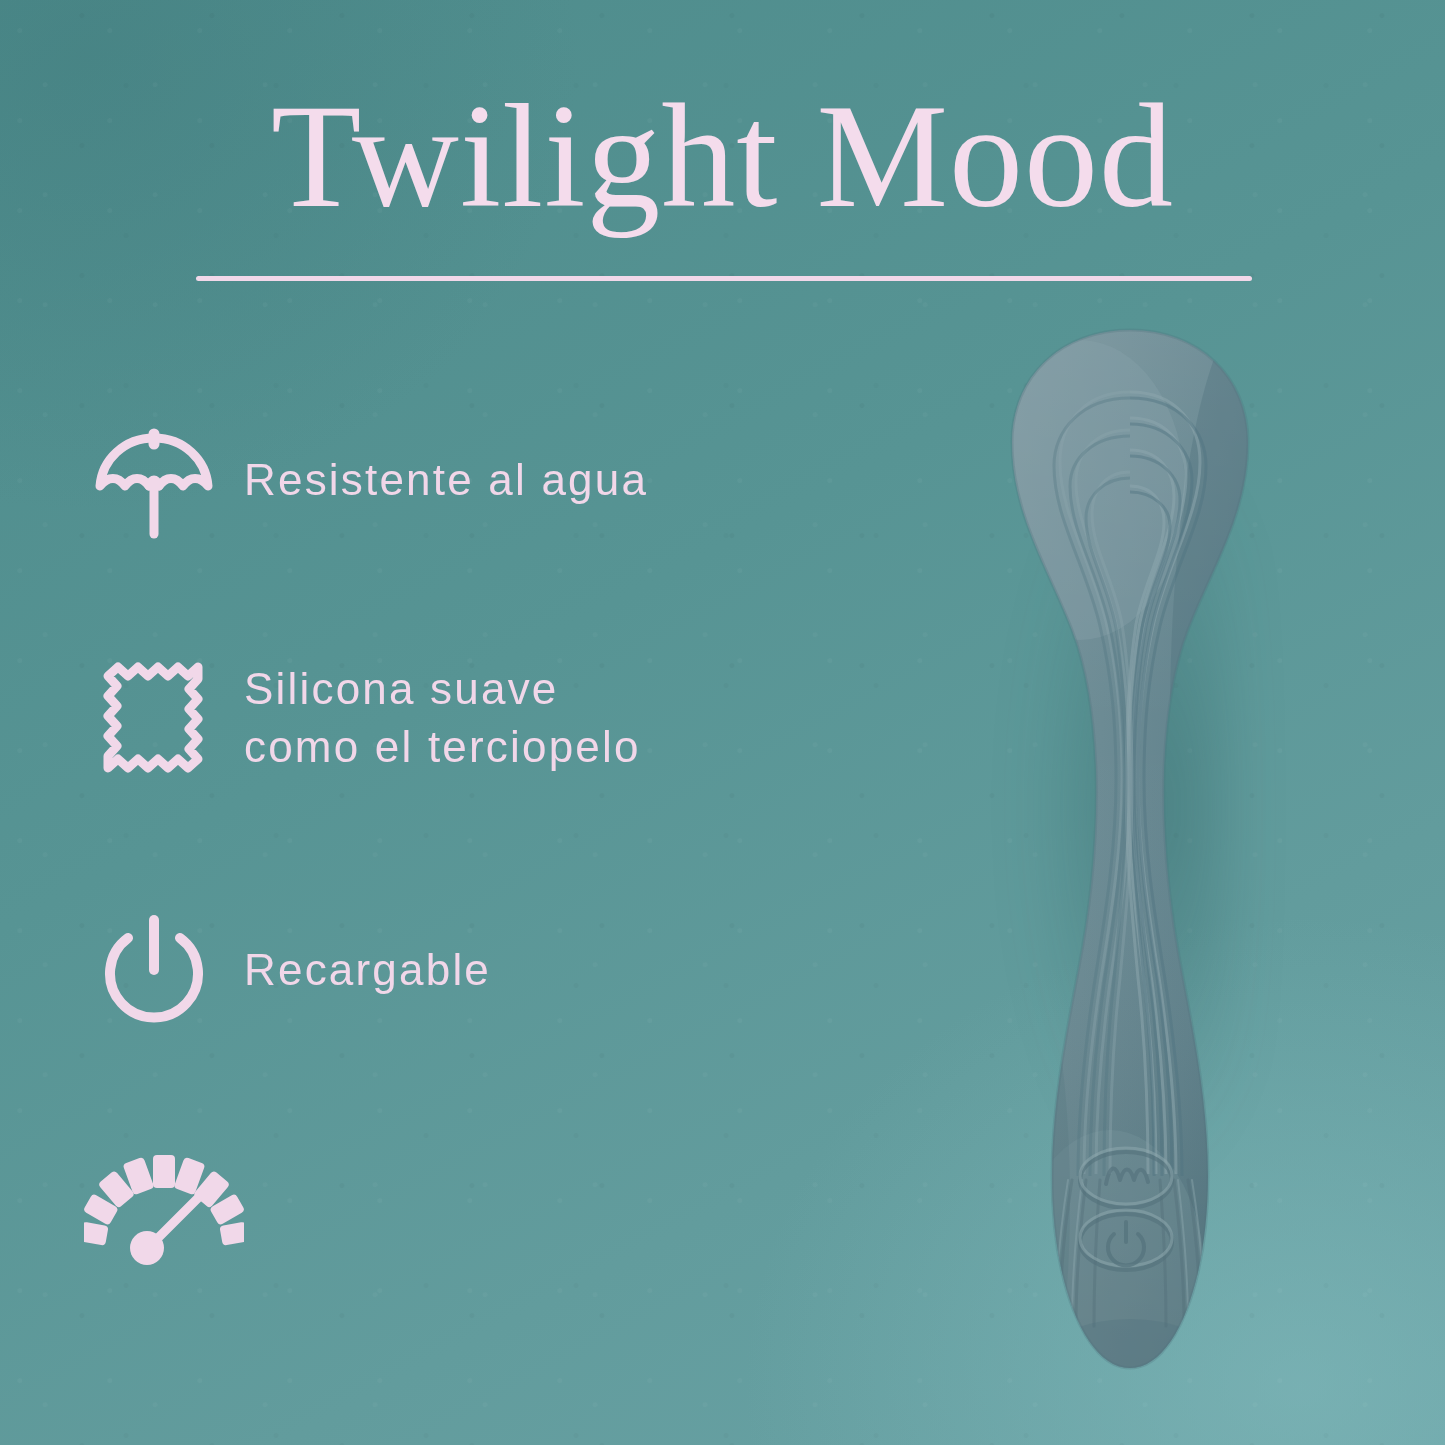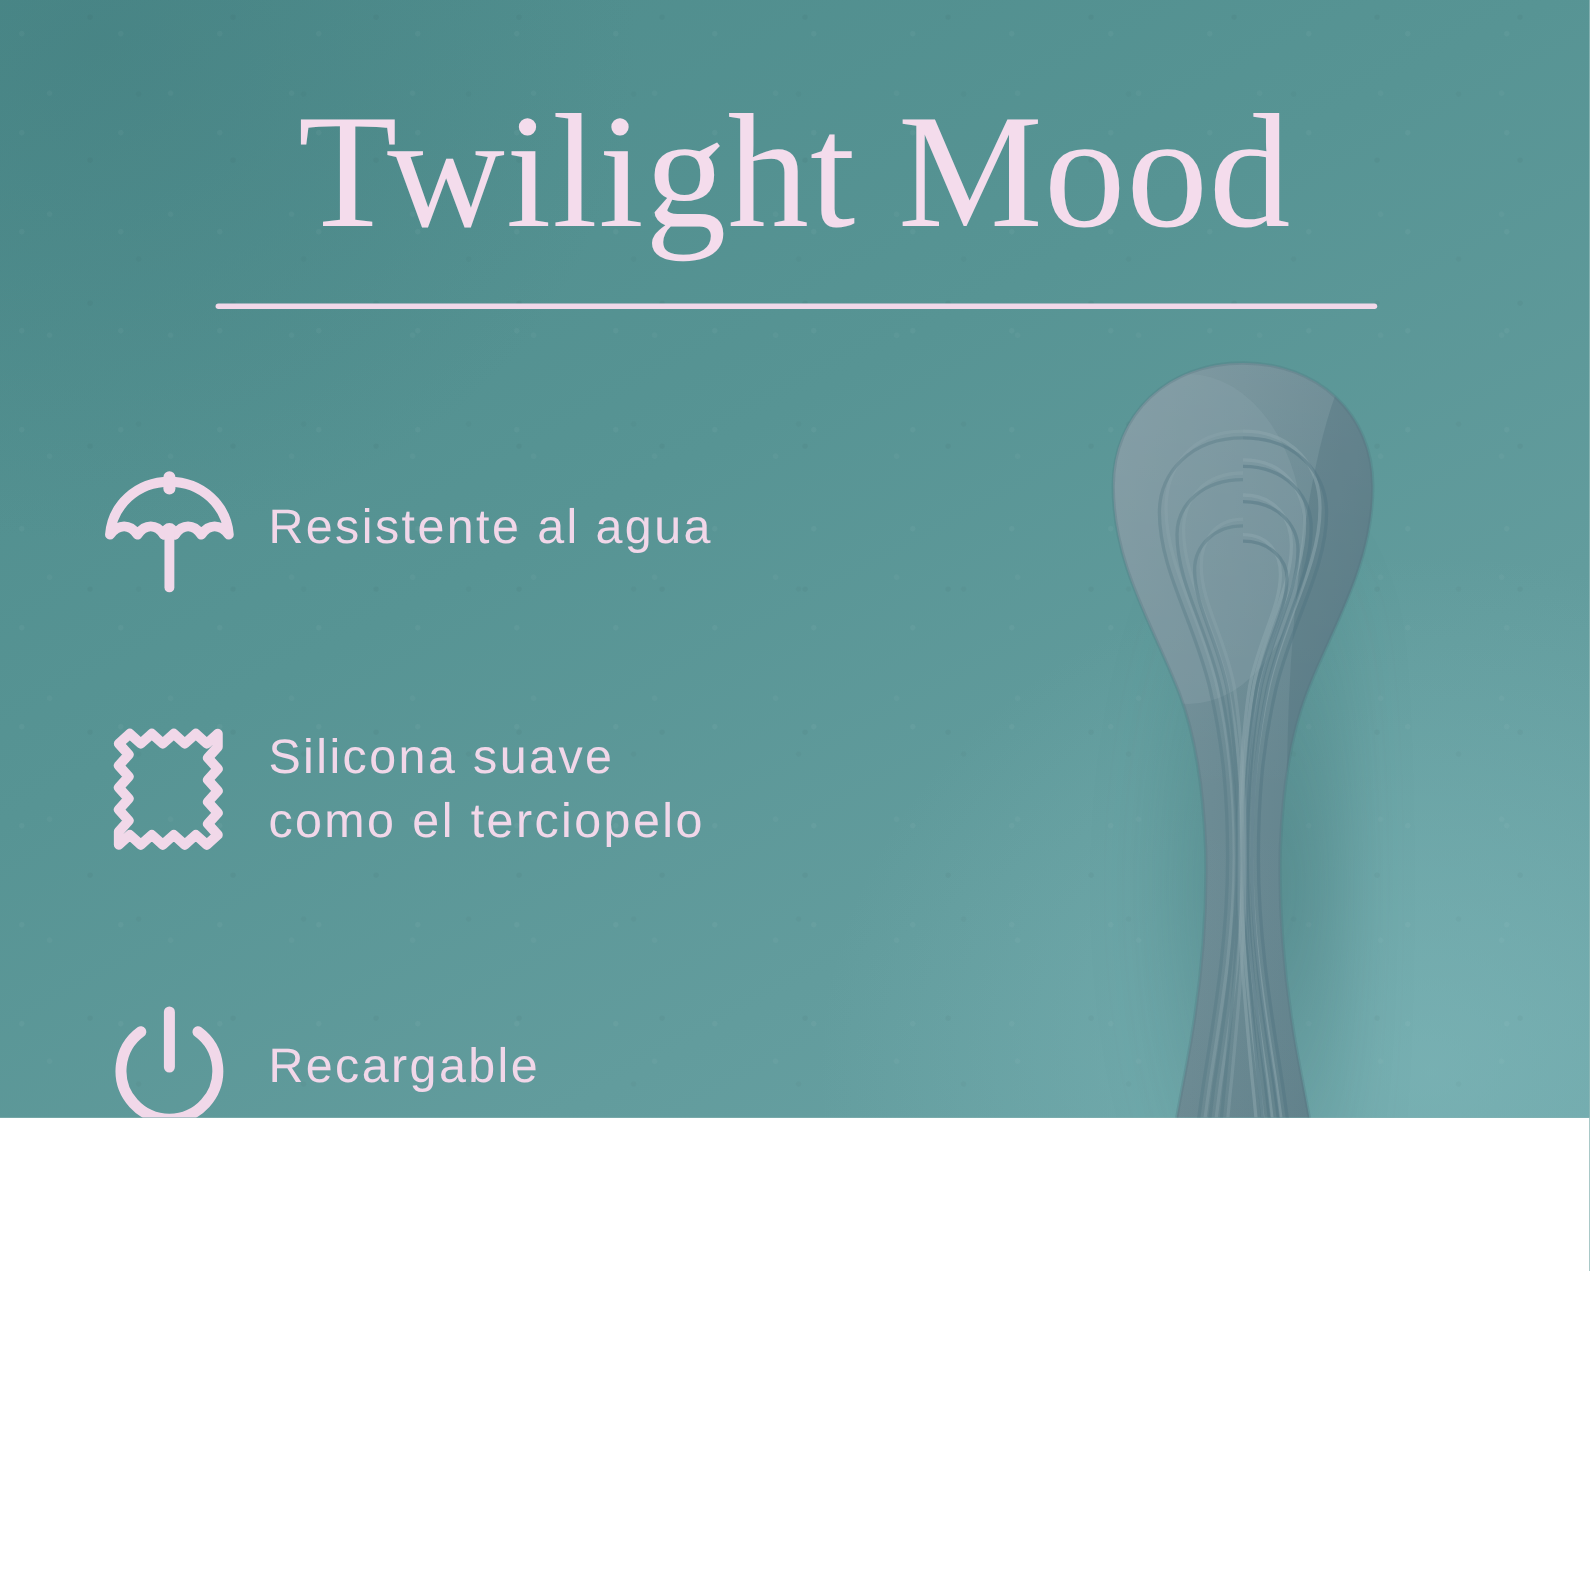--- a/index.html
+++ b/index.html
@@ -3,21 +3,21 @@
 <meta charset="utf-8">
 <style>
   html,body{margin:0;padding:0;}
   body{
     width:1445px;height:1445px;
     font-family:"Liberation Sans", sans-serif;
     overflow:hidden;
   }
   .canvas{
     position:relative;
-    width:1445px;height:1016px;
+    width:1445px;height:1445px;
     background:#539291;
     background-image:
       radial-gradient(ellipse 900px 760px at 90% 96%, rgba(132,188,190,.55) 0%, rgba(132,188,190,0) 62%),
       radial-gradient(ellipse 760px 700px at 6% 4%, rgba(62,120,122,.38) 0%, rgba(62,120,122,0) 65%),
       linear-gradient(152deg, #4d8b8b 0%, #579494 42%, #629c9d 72%, #6aa3a6 100%);
     overflow:hidden;
   }
   
   .grain{
     position:absolute;inset:0;

